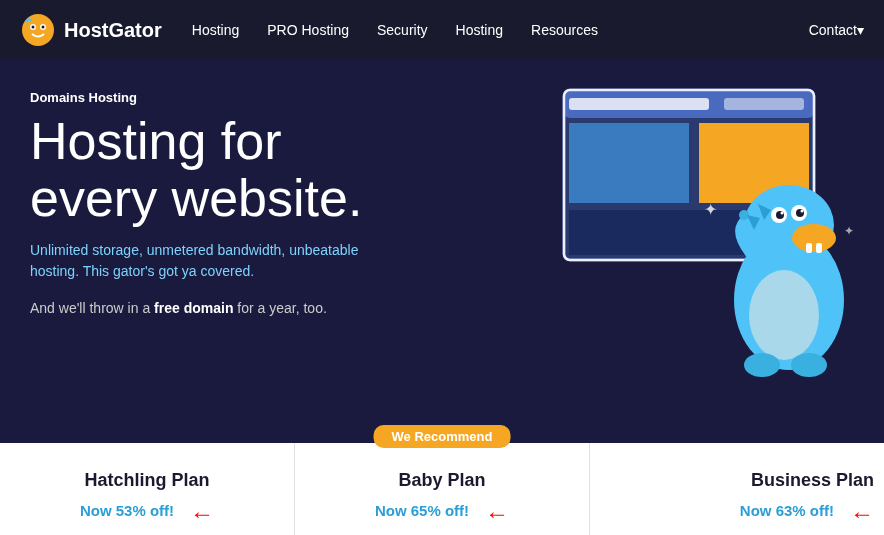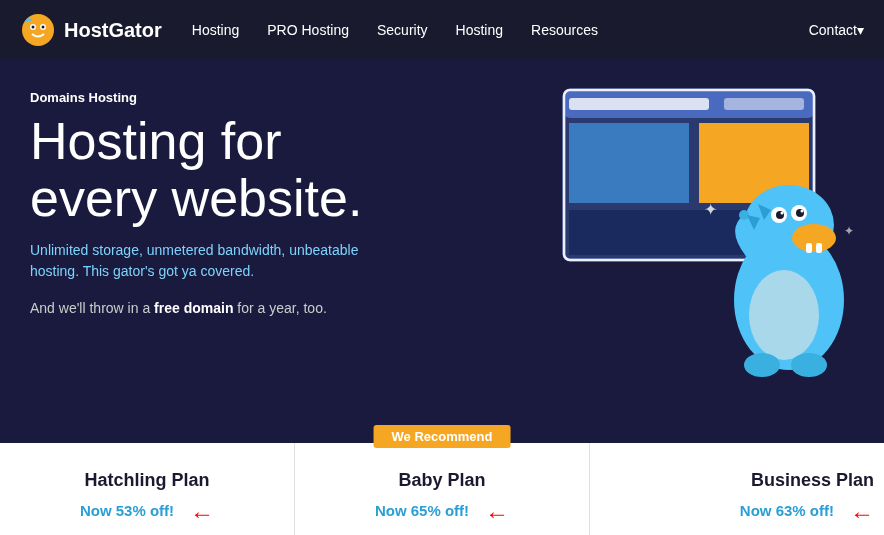--- a/index.html
+++ b/index.html
@@ -123,21 +123,21 @@
     .recommend-badge {
       position: absolute;
       top: -18px;
       left: 50%;
       transform: translateX(-50%);
       background: #f5a623;
       color: white;
       font-size: 13px;
       font-weight: bold;
       padding: 4px 18px;
-      border-radius: 3px;
+      border-radius: 10px;
       white-space: nowrap;
     }
 
     .plan-name {
       font-size: 18px;
       font-weight: 900;
       color: #1a1a2e;
       margin-bottom: 6px;
     }
     .plan-discount {

